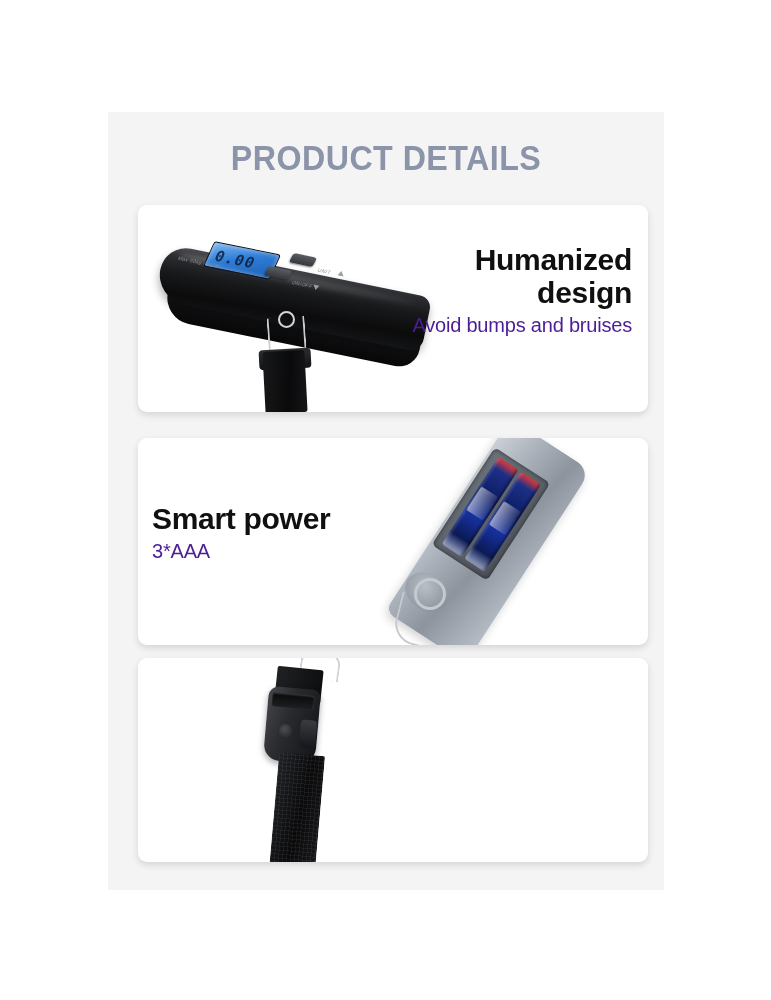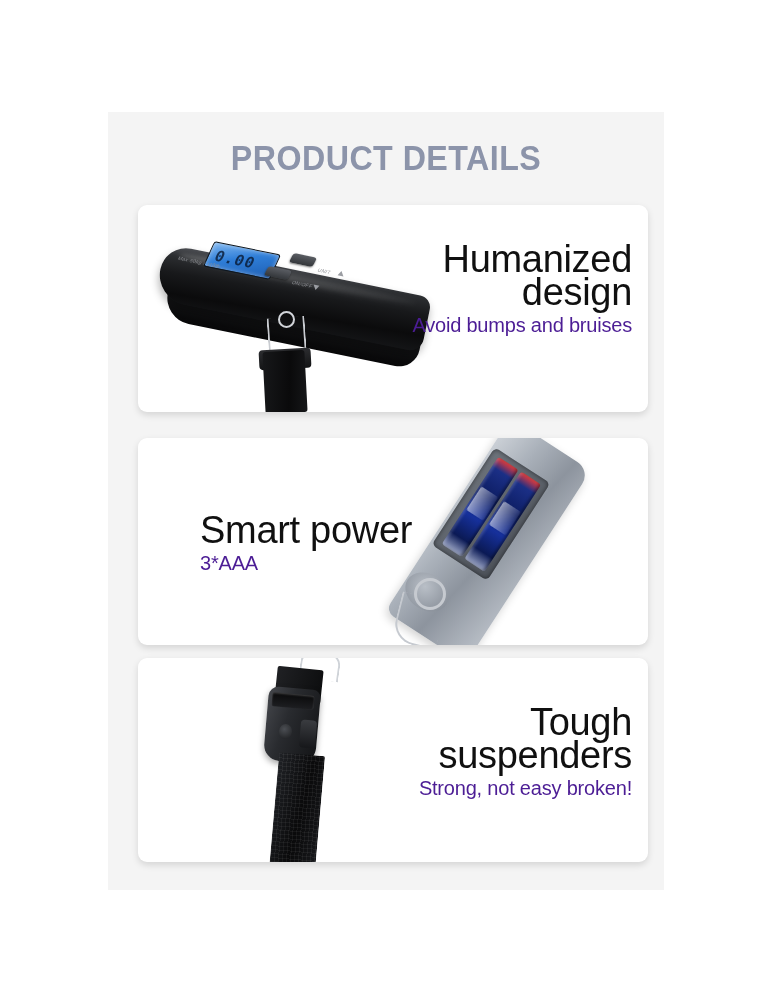--- a/index.html
+++ b/index.html
@@ -26,32 +26,32 @@
     box-shadow:0 3px 7px rgba(0,0,0,.13);
     overflow:hidden;
   }
   #card1{top:93px;}
   #card2{top:326px;}
   #card3{top:546px;height:204px;}
 
   
   .txt{position:absolute;}
   .headline{
-    font-size:38px;font-weight:normal;line-height:33px;color:#101010;
+    font-size:30px;font-weight:bold;line-height:33px;color:#101010;
     letter-spacing:-.3px;
   }
   .subline{
     font-size:20px;font-weight:normal;line-height:24px;color:#4c1d95;
     margin-top:4px;letter-spacing:-.2px;
   }
   .t-right{text-align:right;}
   .t-left{text-align:left;}
 
   #c1text{right:16px;top:38px;width:260px;}
-  #c2text{left:14px;top:76px;width:270px;margin-left:48px;}
+  #c2text{left:14px;top:64px;width:270px;}
   #c3text{right:16px;top:48px;width:270px;}
 
   
   .scale-wrap{position:absolute;left:14px;top:6px;width:300px;height:205px;}
   .scale-body{
     position:absolute;left:8px;top:32px;width:272px;height:56px;
     background:linear-gradient(178deg,#4e5055 0%,#2c2e31 16%,#18191b 42%,#0b0b0c 74%,#141517 100%);
     border-radius:26px 12px 14px 30px;
     transform:rotate(11.5deg);
     transform-origin:left center;
@@ -273,19 +273,15 @@
     <div class="strap-wrap">
       <div class="s-hook"></div>
       <div class="s-tail"></div>
       <div class="s-buckle"></div>
       <div class="s-slot"></div>
       <div class="s-dot"></div>
       <div class="s-tab"></div>
       <div class="s-band"></div>
     </div>
 
-    <div class="txt t-right" id="c3text">
-      <div class="headline">Tough suspenders</div>
-      <div class="subline">Strong, not easy broken!</div>
-    </div>
   </div>
 
 </div>
 
 </body></html>

